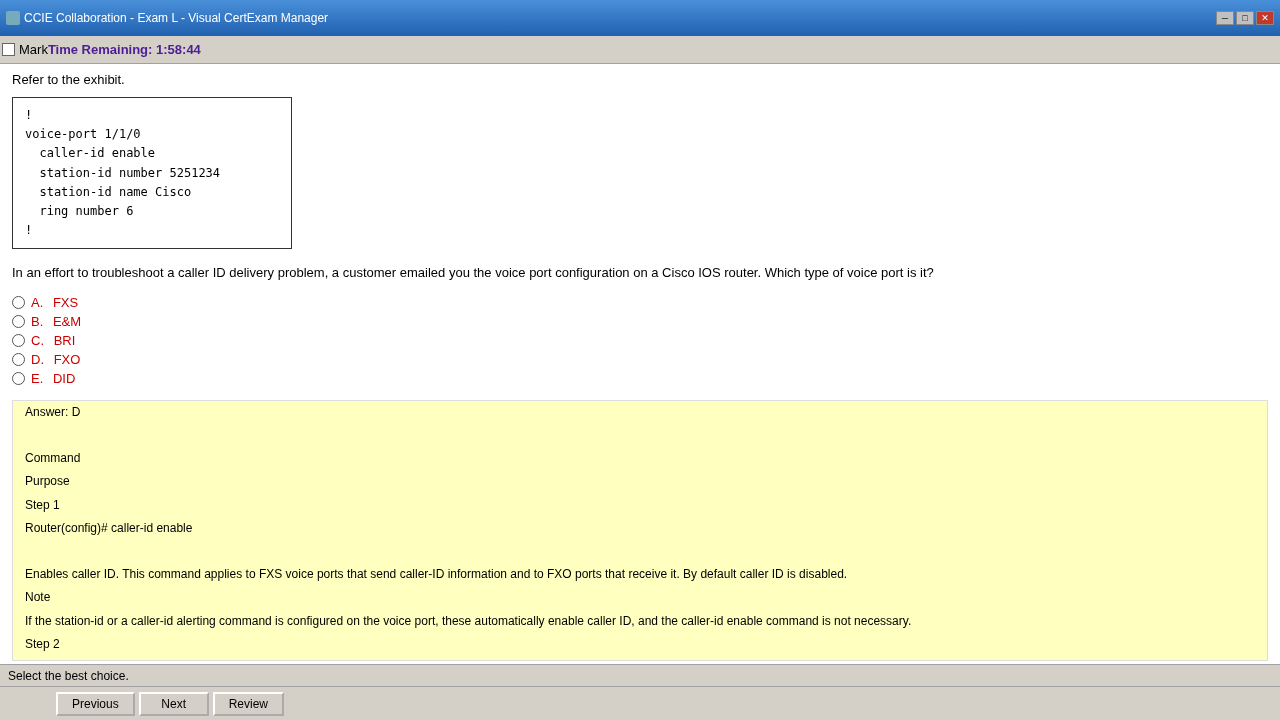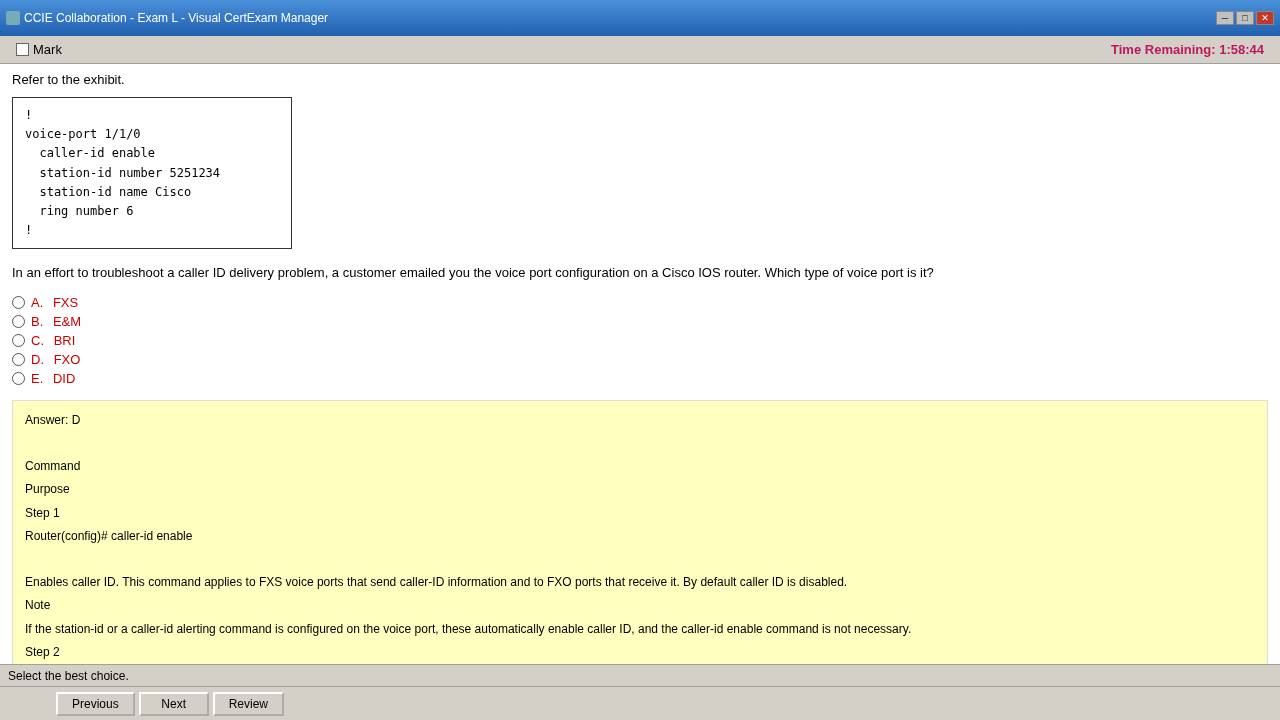--- a/index.html
+++ b/index.html
@@ -22,27 +22,26 @@
     .title-bar-controls { display: flex; gap: 2px; }
     .title-bar-btn { width: 18px; height: 14px; background: #c0c0c0; border: 1px solid #888; font-size: 9px; display: flex; align-items: center; justify-content: center; cursor: pointer; color: #000; }
 
     
     .toolbar {
       background: #d4d0c8;
       border-bottom: 1px solid #a0a0a0;
       height: 28px;
       display: flex;
       align-items: center;
-      justify-content: space-between;
-      padding: 0 16px;
+      padding: 0 2px;
       flex-shrink: 0;
     }
     .mark-area { display: flex; align-items: center; gap: 4px; }
     .checkbox { width: 13px; height: 13px; border: 1px solid #666; background: white; display: flex; align-items: center; justify-content: center; cursor: pointer; }
-    .time-remaining { font-size: 13px; font-weight: bold; color: #be185d; }
+    .time-remaining { font-size: 13px; font-weight: bold; color: #4c1d95; }
 
     
     .main-content {
       flex: 1;
       background: white;
       overflow-y: scroll;
       padding: 8px 12px;
       position: relative;
     }
 
@@ -81,21 +80,21 @@
       background: white;
       flex-shrink: 0;
       cursor: pointer;
     }
     .option-label { font-size: 13px; color: #cc0000; }
 
     
     .answer-section {
       background: #ffffc0;
       border: 1px solid #ddd;
-      padding: 10px 12px;
+      padding: 2px 12px;
       font-size: 12px;
       line-height: 1.6;
       margin-bottom: 10px;
       position: relative;
     }
     .answer-section p { margin-bottom: 4px; }
 
     
     .status-bar {
       background: #d4d0c8;

